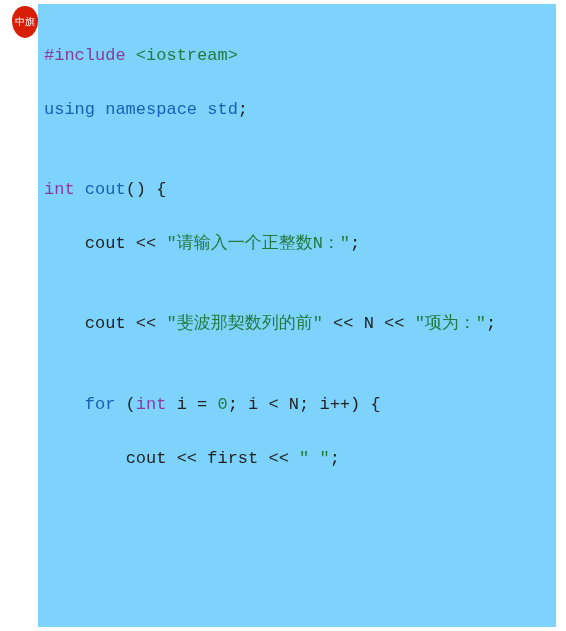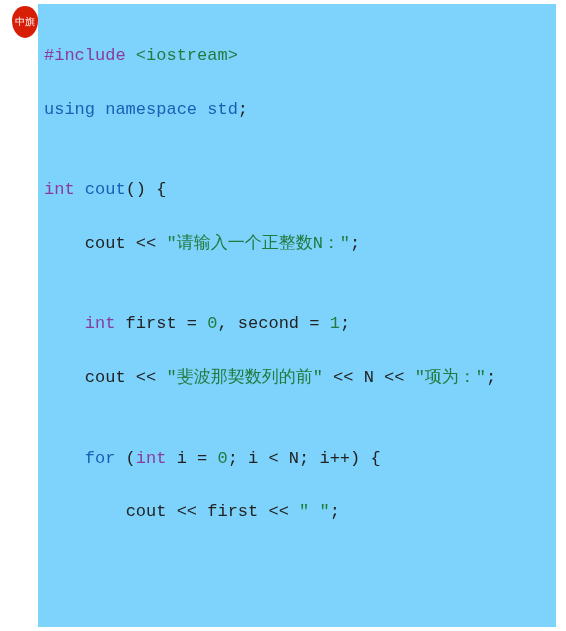--- a/index.html
+++ b/index.html
@@ -63,21 +63,20 @@
   <span>中旗</span>
 </div>
 
 <div class="code-block">
 <span class="line"><span class="kw-preproc">#include</span> <span class="kw-include">&lt;iostream&gt;</span></span>
 <span class="line"><span class="kw-blue">using</span> <span class="kw-blue">namespace</span> <span class="fn">std</span><span class="plain">;</span></span>
 <span class="line"></span>
 <span class="line"><span class="kw-type">int</span> <span class="fn">cout</span><span class="plain">() {</span></span>
 <span class="line"><span class="plain">    cout &lt;&lt; </span><span class="str">"请输入一个正整数N："</span><span class="plain">;</span></span>
 <span class="line"></span>
-<span class="line">    <span class="kw-type">int</span><span class="plain"> first = </span><span class="num">0</span><span class="plain">, second = </span><span class="num">1</span><span class="plain">;</span></span>
 <span class="line"><span class="plain">    cout &lt;&lt; </span><span class="str">"斐波那契数列的前"</span><span class="plain"> &lt;&lt; N &lt;&lt; </span><span class="str">"项为："</span><span class="plain">;</span></span>
 <span class="line"></span>
 <span class="line">    <span class="kw-blue">for</span><span class="plain"> (</span><span class="kw-type">int</span><span class="plain"> i = </span><span class="num">0</span><span class="plain">; i &lt; N; i++) {</span></span>
 <span class="line"><span class="plain">        cout &lt;&lt; first &lt;&lt; </span><span class="str">" "</span><span class="plain">;</span></span>
 
 
 
 
 <span class="line"></span>
 

